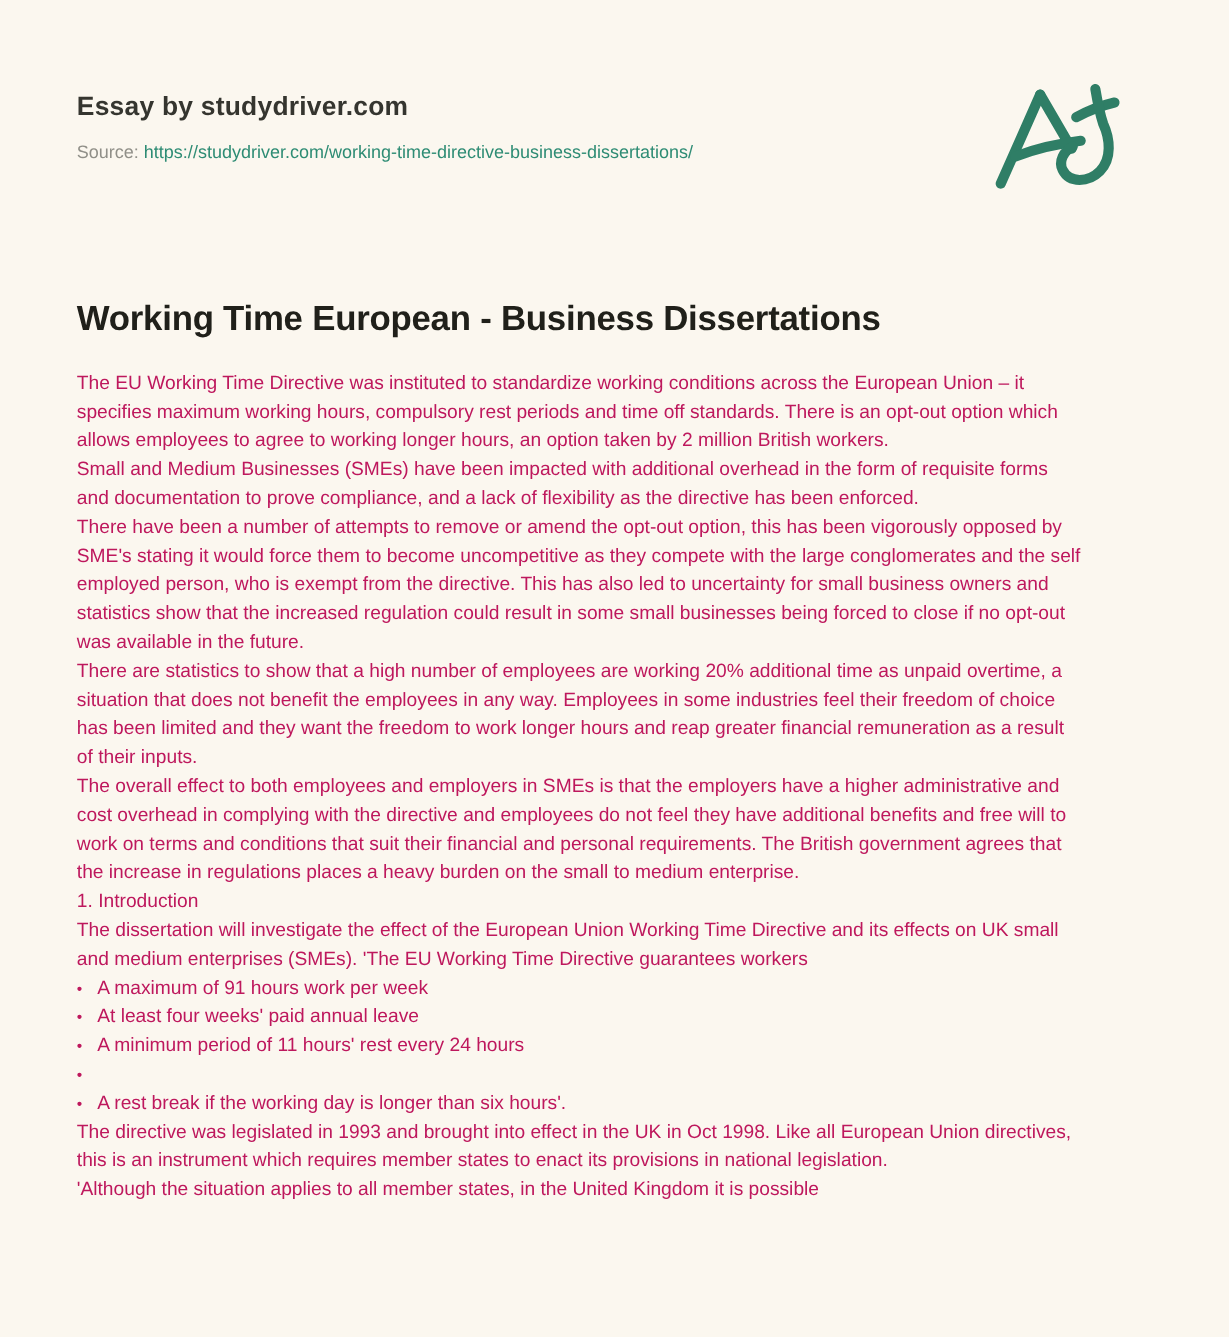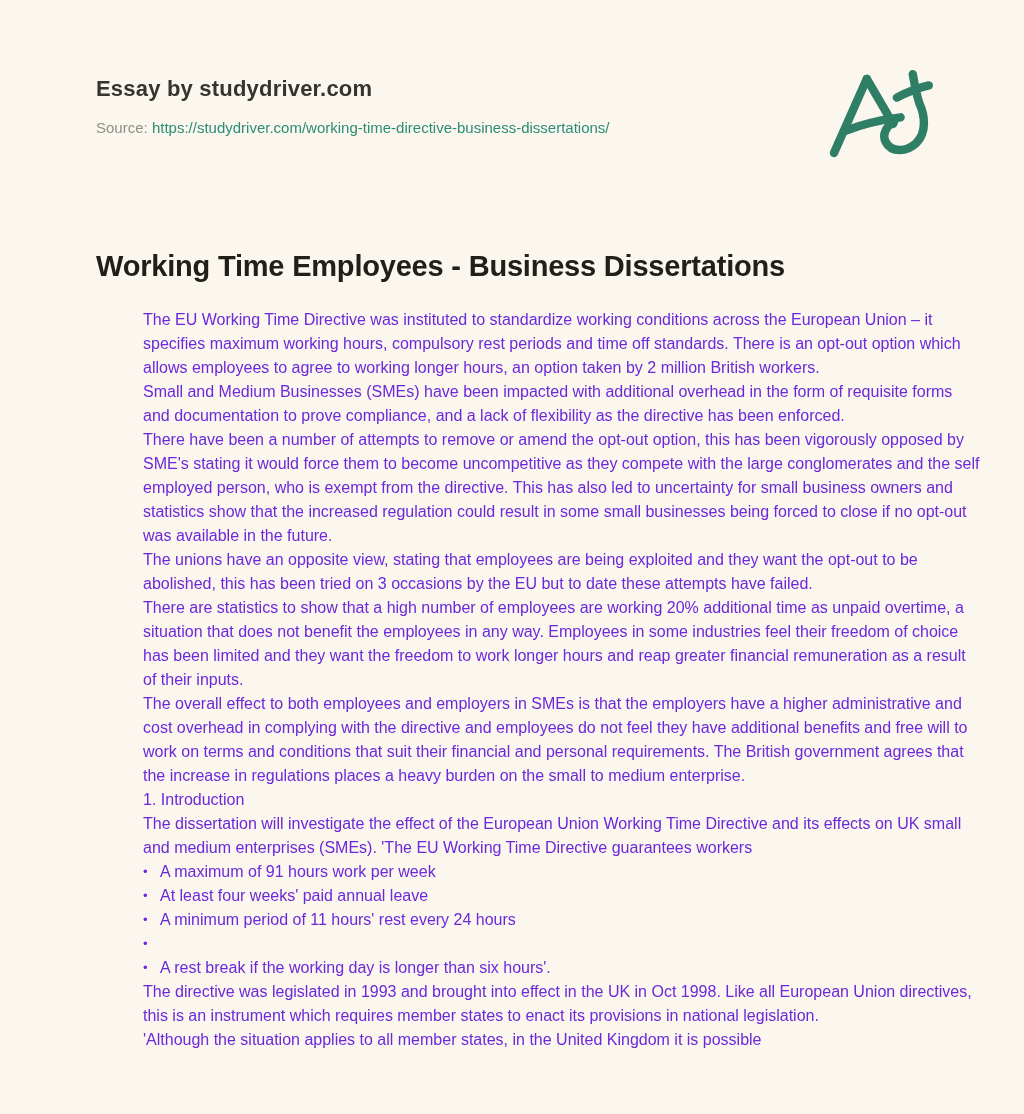--- a/index.html
+++ b/index.html
@@ -10,21 +10,21 @@
     font-family: "Liberation Sans", sans-serif;
     position: relative;
     overflow: hidden;
   }
   .page {
     position: relative;
     width: 1024px;
     height: 1114px;
   }
   .inner {
-    padding: 0 96px;
+    padding: 0 64px;
   }
   .site-title {
     padding-top: 76px;
     font-size: 22px;
     font-weight: 700;
     color: #35352F;
     letter-spacing: 0.2px;
   }
   .source-row {
     margin-top: 17px;
@@ -48,22 +48,21 @@
     font-size: 29px;
     font-weight: 700;
     color: #20201A;
     letter-spacing: -0.2px;
   }
   .content {
     margin-top: 25px;
     width: 838px;
     font-size: 16px;
     line-height: 24px;
-    color: #6d28d9;
-    margin-left: 47px;
+    color: #be185d;
   }
   .content p { margin: 0; }
   .section-heading {
     margin-top: 15px;
     font-weight: 400;
   }
   .bullet-row { display: flex; }
   .bullet {
     width: 17px;
     flex: 0 0 17px;
@@ -76,27 +75,26 @@
 <div class="page">
   <div class="inner">
 
     <div class="site-title">Essay by studydriver.com</div>
 
     <div class="source-row">
       <span>Source:</span>
       <a class="source-link">https://studydriver.com/working-time-directive-business-dissertations/</a>
     </div>
 
-    <h1 class="article-title">Working Time Employees - Business Dissertations</h1>
+    <h1 class="article-title">Working Time European - Business Dissertations</h1>
 
     <div class="content">
       <p>The EU Working Time Directive was instituted to standardize working conditions across the European Union – it specifies maximum working hours, compulsory rest periods and time off standards. There is an opt-out option which allows employees to agree to working longer hours, an option taken by 2 million British workers.</p>
       <p>Small and Medium Businesses (SMEs) have been impacted with additional overhead in the form of requisite forms and documentation to prove compliance, and a lack of flexibility as the directive has been enforced.</p>
       <p>There have been a number of attempts to remove or amend the opt-out option, this has been vigorously opposed by SME's stating it would force them to become uncompetitive as they compete with the large conglomerates and the self employed person, who is exempt from the directive. This has also led to uncertainty for small business owners and statistics show that the increased regulation could result in some small businesses being forced to close if no opt-out was available in the future.</p>
-      <p>The unions have an opposite view, stating that employees are being exploited and they want the opt-out to be abolished, this has been tried on 3 occasions by the EU but to date these attempts have failed.</p>
       <p>There are statistics to show that a high number of employees are working 20% additional time as unpaid overtime, a situation that does not benefit the employees in any way. Employees in some industries feel their freedom of choice has been limited and they want the freedom to work longer hours and reap greater financial remuneration as a result of their inputs.</p>
       <p>The overall effect to both employees and employers in SMEs is that the employers have a higher administrative and cost overhead in complying with the directive and employees do not feel they have additional benefits and free will to work on terms and conditions that suit their financial and personal requirements. The British government agrees that the increase in regulations places a heavy burden on the small to medium enterprise.</p>
 
       <p class="section-heading">1. Introduction</p>
 
       <p>The dissertation will investigate the effect of the European Union Working Time Directive and its effects on UK small and medium enterprises (SMEs). 'The EU Working Time Directive guarantees workers</p>
 
       <div class="bullet-row">
         <span class="bullet">•</span>
         <span>A maximum of 91 hours work per week</span>

